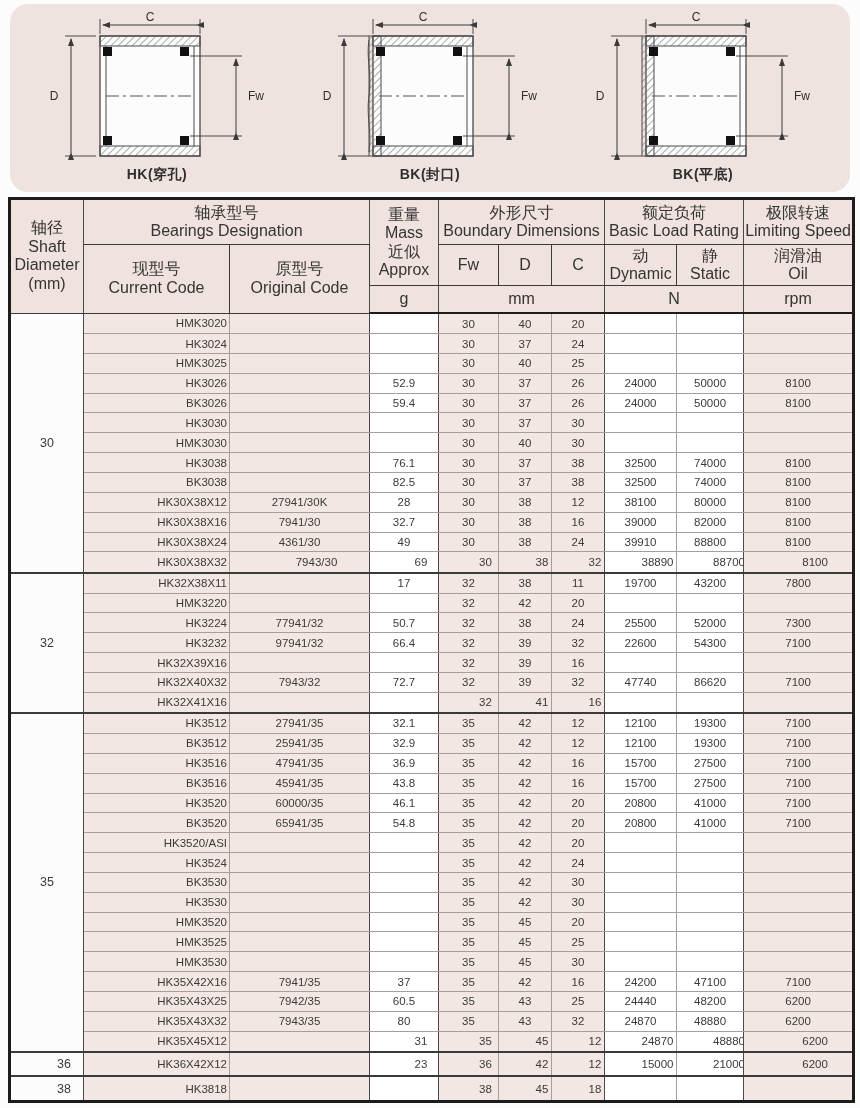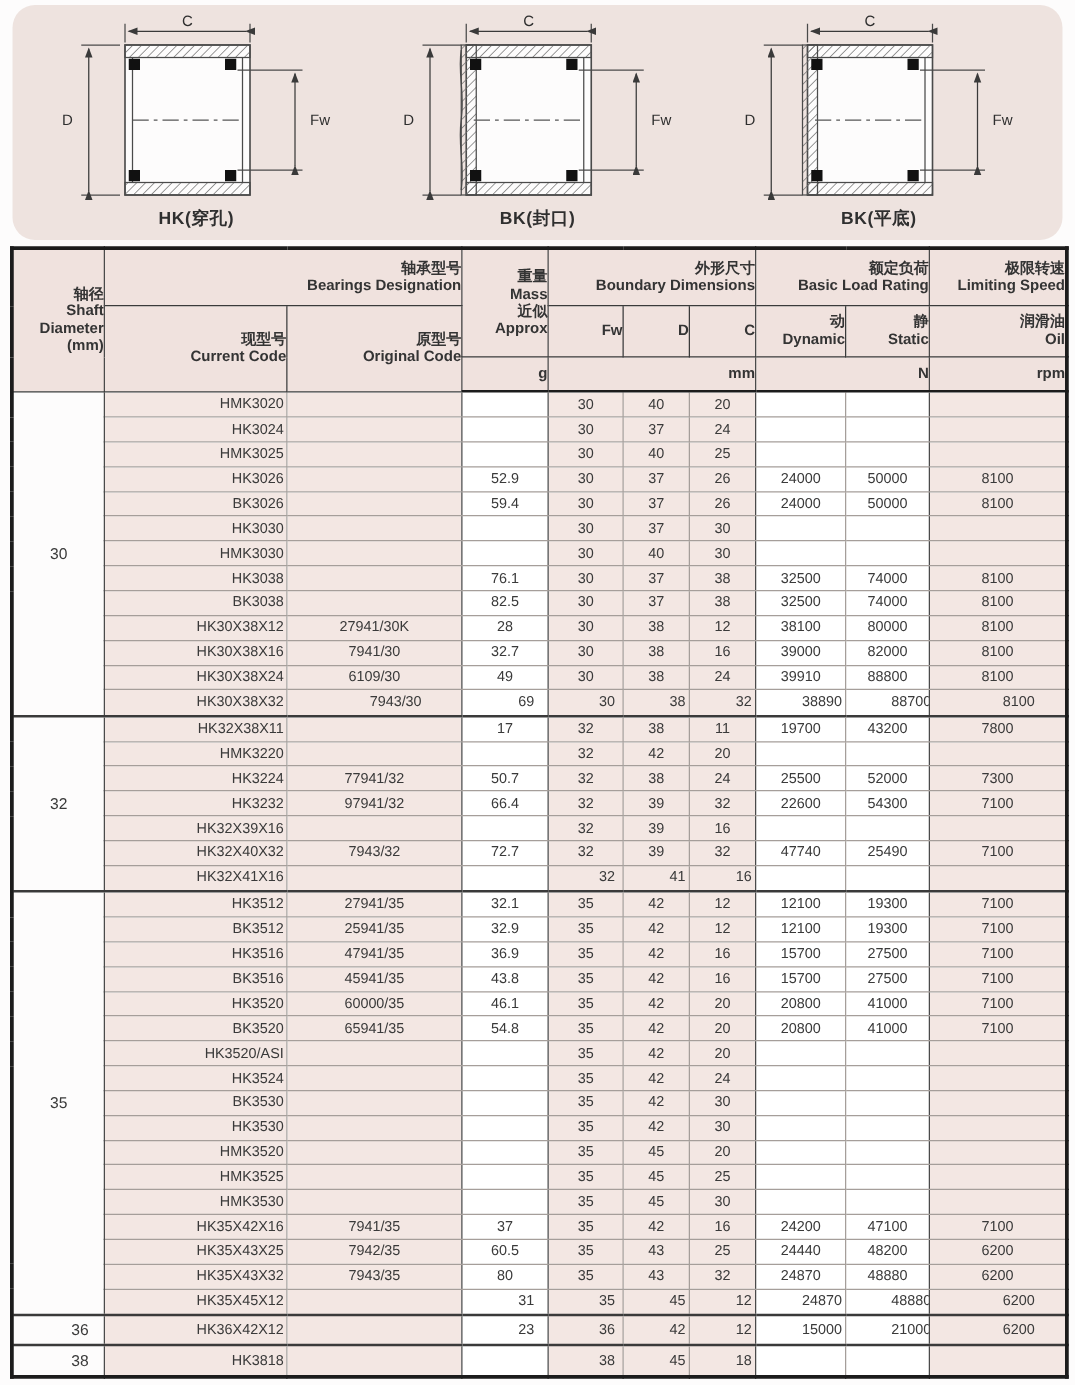--- a/index.html
+++ b/index.html
@@ -21,22 +21,22 @@
   }
   svg text{font-family:"Liberation Sans","DejaVu Sans",sans-serif;}
   
   table{
     position:absolute;left:8px;top:197px;width:844px;height:906px;
     border-collapse:collapse;table-layout:fixed;background:#fff;
     border:3px solid #1c1c1c;
   }
   thead th{
     background:#f0e2de;border:1px solid #3a3a3a;
-    font-weight:bold;color:#343434;white-space:pre-line;
-    font-size:12px;line-height:1.15;padding:1px 0;text-align:right;
+    font-weight:normal;color:#343434;white-space:pre-line;
+    font-size:16px;line-height:1.15;padding:1px 0;
   }
   thead tr.h1 th{height:42px;}
   thead tr.h2 th{height:38px;}
   thead tr.h3 th{height:24px;border-bottom:2px solid #1c1c1c;}
   tbody td{
     border:1px solid #a59e9a;font-size:11.5px;color:#3a3a3a;
     text-align:center;padding:0 2px;overflow:hidden;white-space:nowrap;
   }
   tbody td.pk{background:#f3e7e3;}
   tbody td.code{text-align:right;padding-left:27px;}
@@ -343,21 +343,21 @@
         <td class="major-r">32.7</td>
         <td class="pk">30</td>
         <td class="pk">38</td>
         <td class="pk major-r">16</td>
         <td class="">39000</td>
         <td class="major-r">82000</td>
         <td class="pk">8100</td>
       </tr>
       <tr>
         <td class="pk code">HK30X38X24</td>
-        <td class="pk major-r">6109/30</td>
+        <td class="pk major-r">4361/30</td>
         <td class="major-r">49</td>
         <td class="pk">30</td>
         <td class="pk">38</td>
         <td class="pk major-r">24</td>
         <td class="">39910</td>
         <td class="major-r">88800</td>
         <td class="pk">8100</td>
       </tr>
       <tr class="group-end">
         <td class="pk code">HK30X38X32</td>
@@ -427,21 +427,21 @@
         <td class="pk"></td>
       </tr>
       <tr>
         <td class="pk code">HK32X40X32</td>
         <td class="pk major-r">7943/32</td>
         <td class="major-r">72.7</td>
         <td class="pk">32</td>
         <td class="pk">39</td>
         <td class="pk major-r">32</td>
         <td class="">47740</td>
-        <td class="major-r">25490</td>
+        <td class="major-r">86620</td>
         <td class="pk">7100</td>
       </tr>
       <tr class="group-end">
         <td class="pk code">HK32X41X16</td>
         <td class="pk major-r"></td>
         <td class="major-r"></td>
         <td class="pk">32</td>
         <td class="pk">41</td>
         <td class="pk major-r">16</td>
         <td class=""></td>

